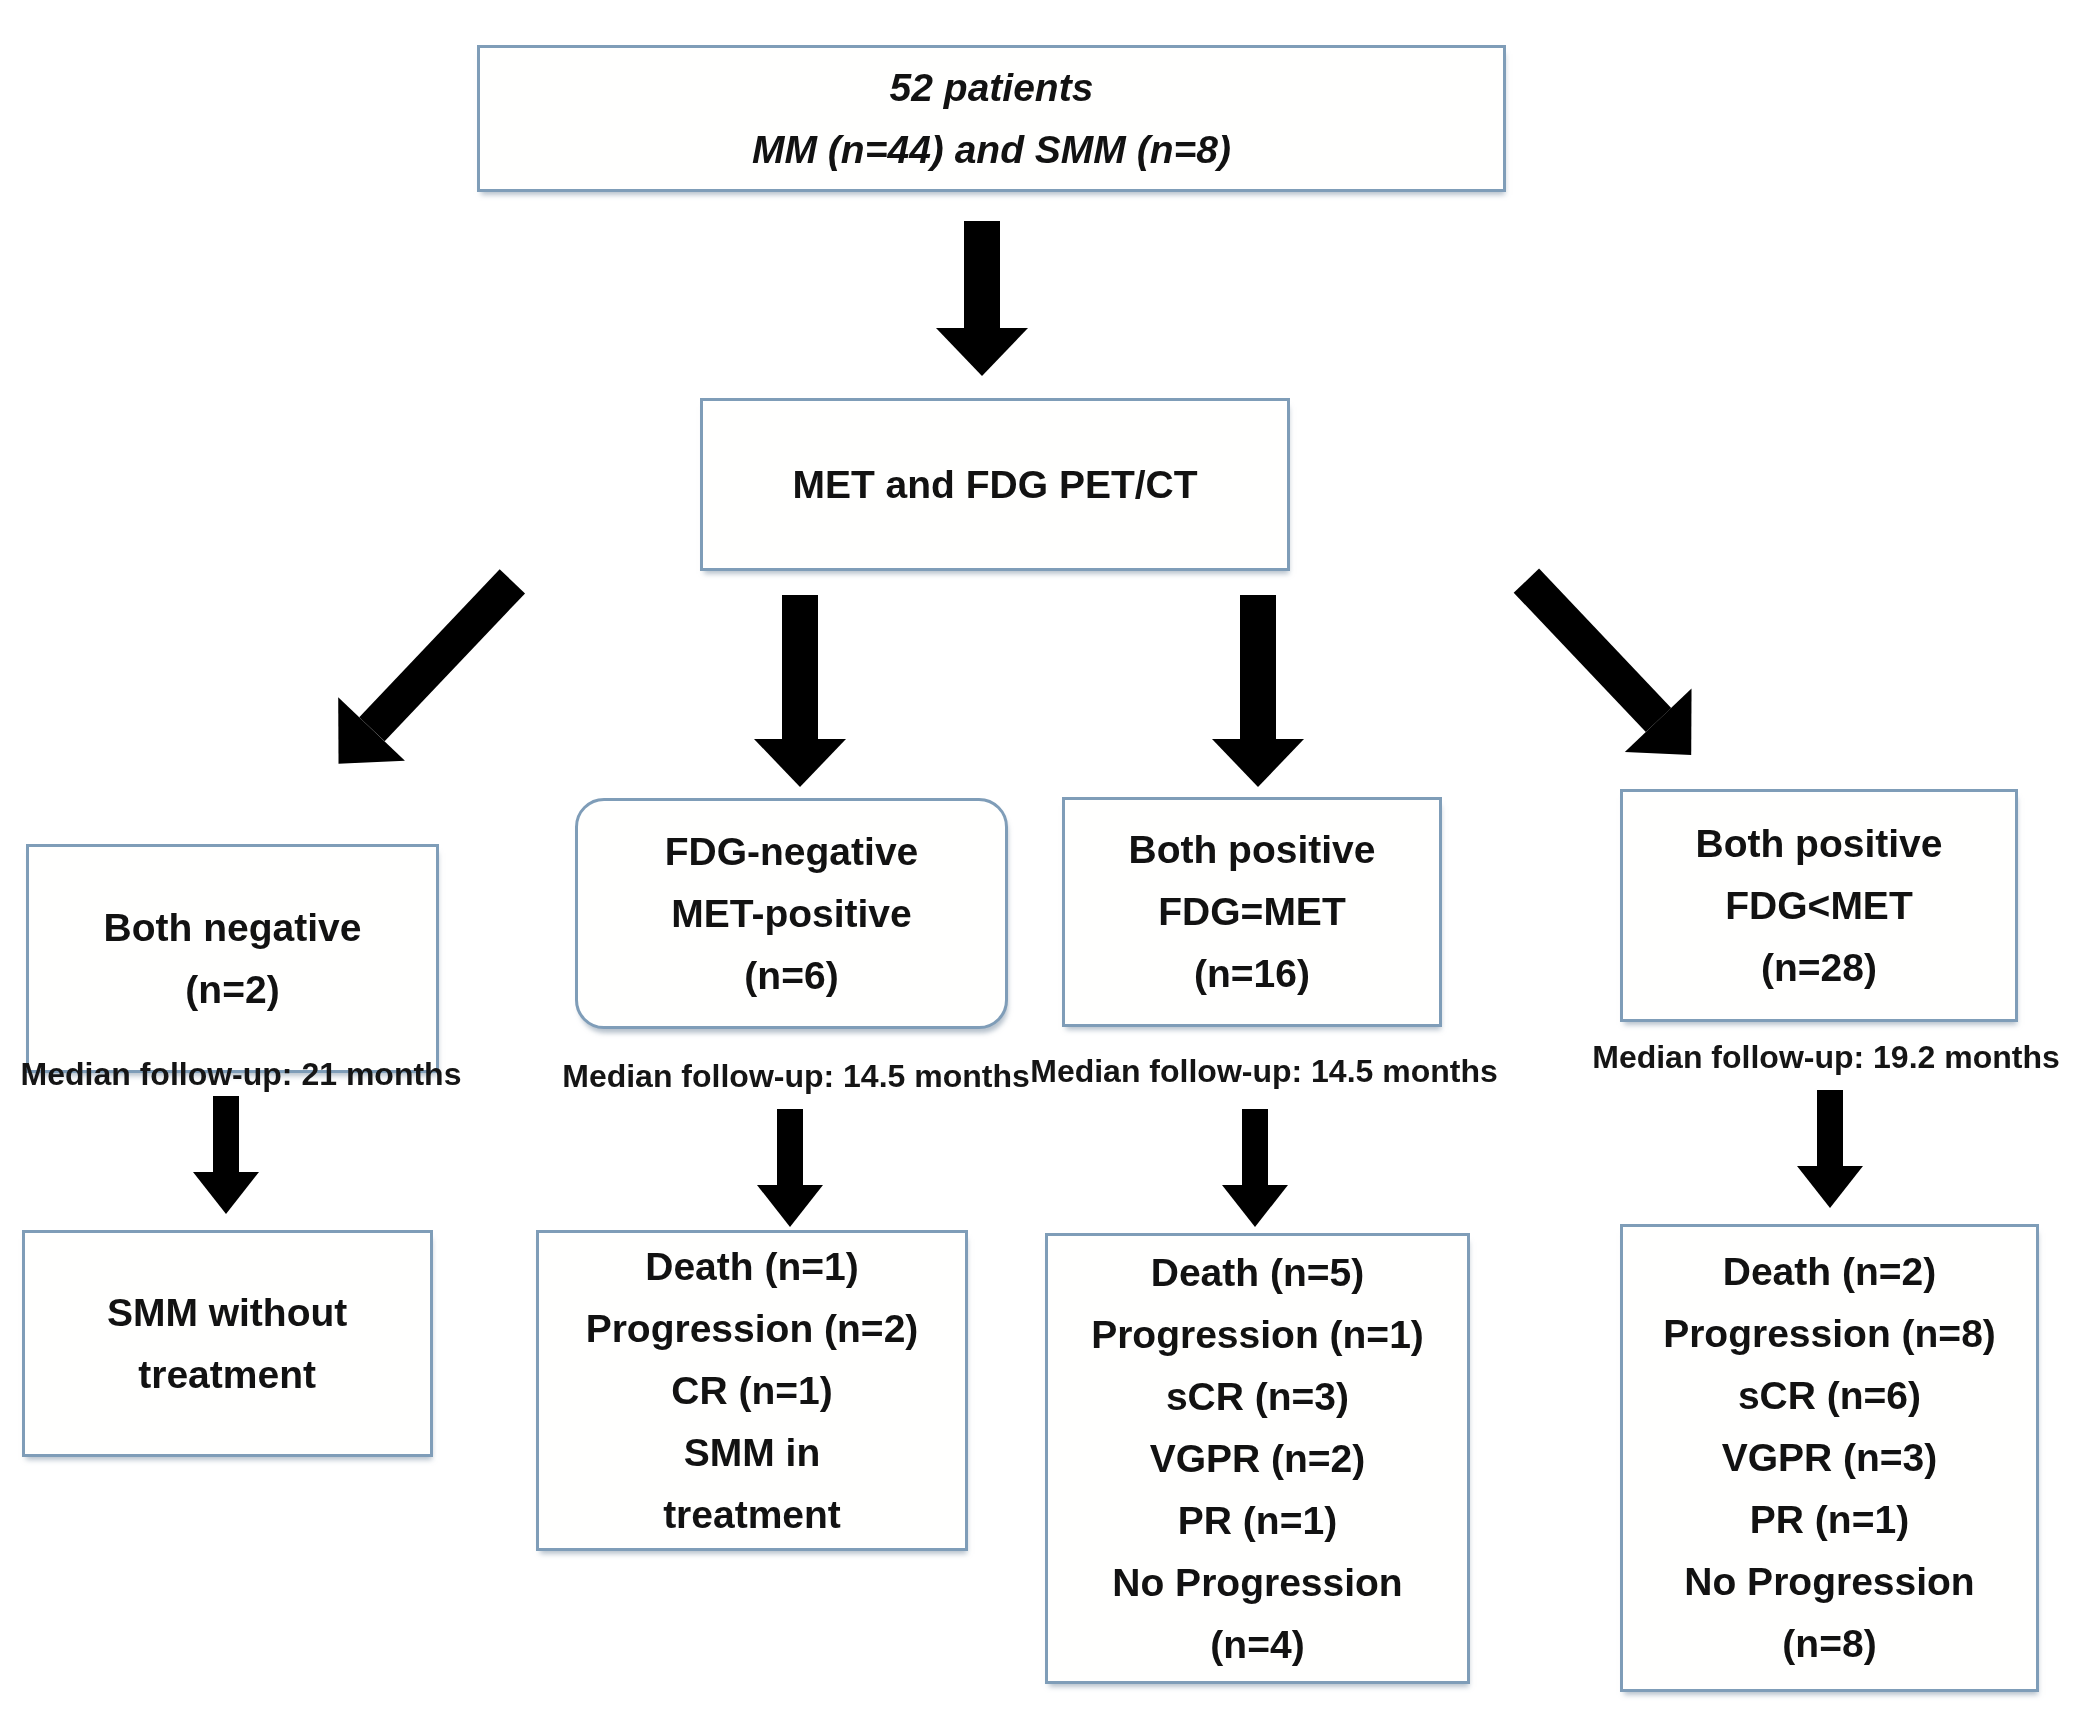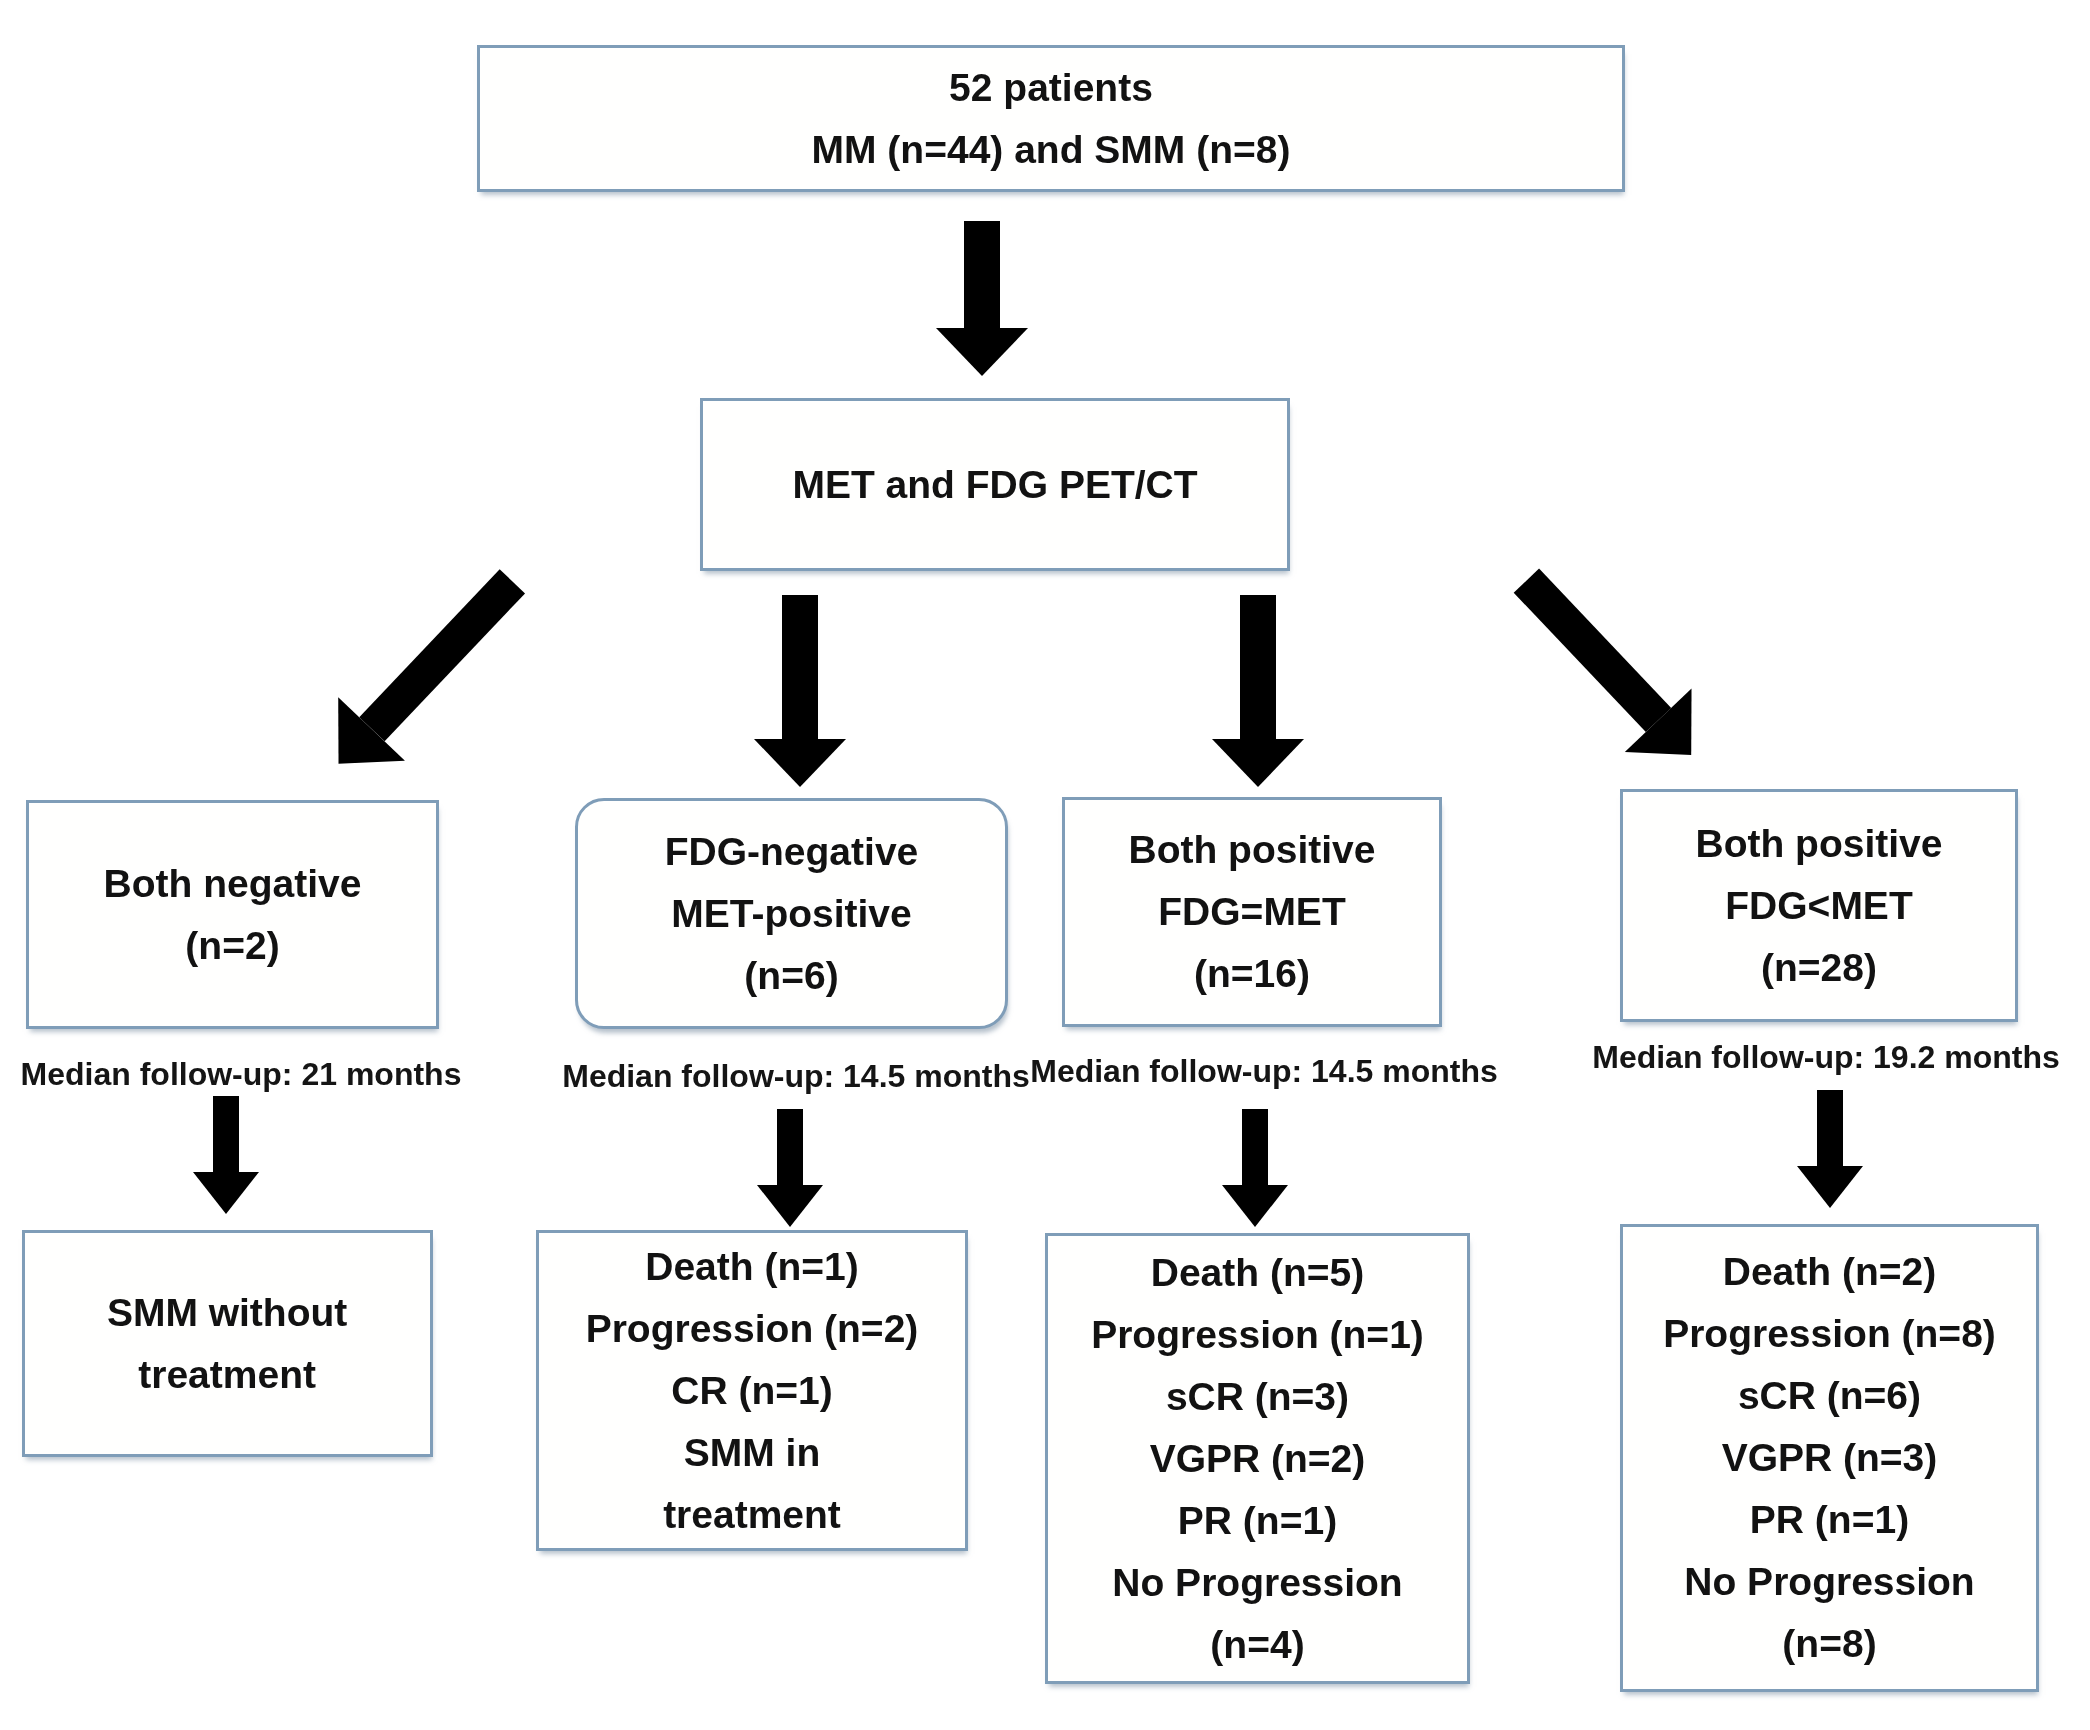--- a/index.html
+++ b/index.html
@@ -43,32 +43,32 @@
   .arrow.big .shaft{width:36px;height:107px;}
   .arrow.big .head{border-width:48px 46px 0 46px;}
   .arrow.mid .shaft{width:36px;height:144px;}
   .arrow.mid .head{border-width:48px 46px 0 46px;}
   .arrow.diag .shaft{width:35px;}
   .arrow.diag .head{border-width:48px 46px 0 46px;}
   
   .arrow.small .shaft{width:26px;height:76px;}
   .arrow.small .head{border-width:42px 33px 0 33px;}
 
-  #box-patients{left:477px;top:45px;width:1148px;height:147px;}
+  #box-patients{left:477px;top:45px;width:1029px;height:147px;font-style:italic;}
   #arrow-main{left:936px;top:221px;}
   #box-imaging{left:700px;top:398px;width:590px;height:173px;}
 
   #arrow-b1{left:466px;top:581px;transform:rotate(43.5deg);}
   #arrow-b1 .shaft{height:204px;}
   #arrow-b2{left:754px;top:595px;}
   #arrow-b3{left:1212px;top:595px;}
   #arrow-b4{left:1480px;top:581px;transform:rotate(-43.5deg);}
   #arrow-b4 .shaft{height:192px;}
 
-  #box-b1{left:26px;top:800px;width:413px;height:229px;}
+  #box-b1{left:26px;top:844px;width:413px;height:229px;}
   #box-b2{left:575px;top:798px;width:433px;height:231px;border-radius:29px;}
   #box-b3{left:1062px;top:797px;width:380px;height:230px;}
   #box-b4{left:1620px;top:789px;width:398px;height:233px;}
 
   #median-1{left:241px;top:1038px;margin-top:18px;}
   #median-2{left:796px;top:1058px;}
   #median-3{left:1264px;top:1053px;}
   #median-4{left:1826px;top:1039px;}
 
   #arrow-s1{left:193px;top:1096px;}

